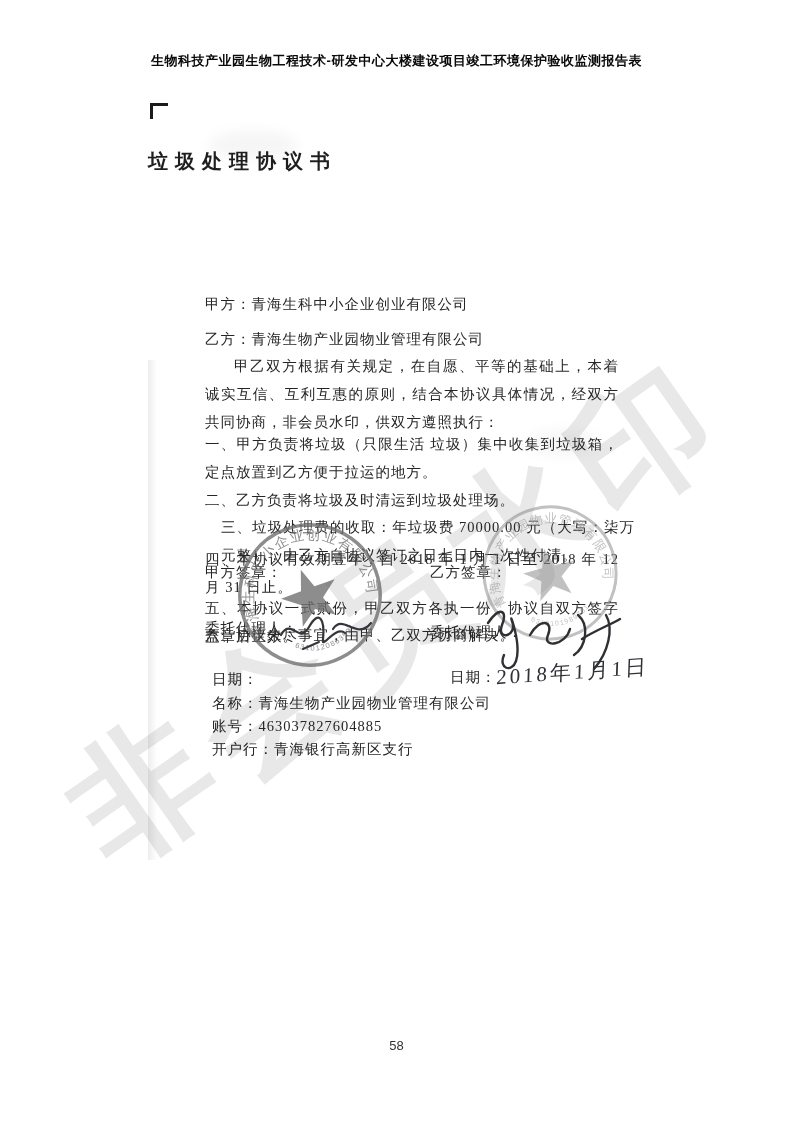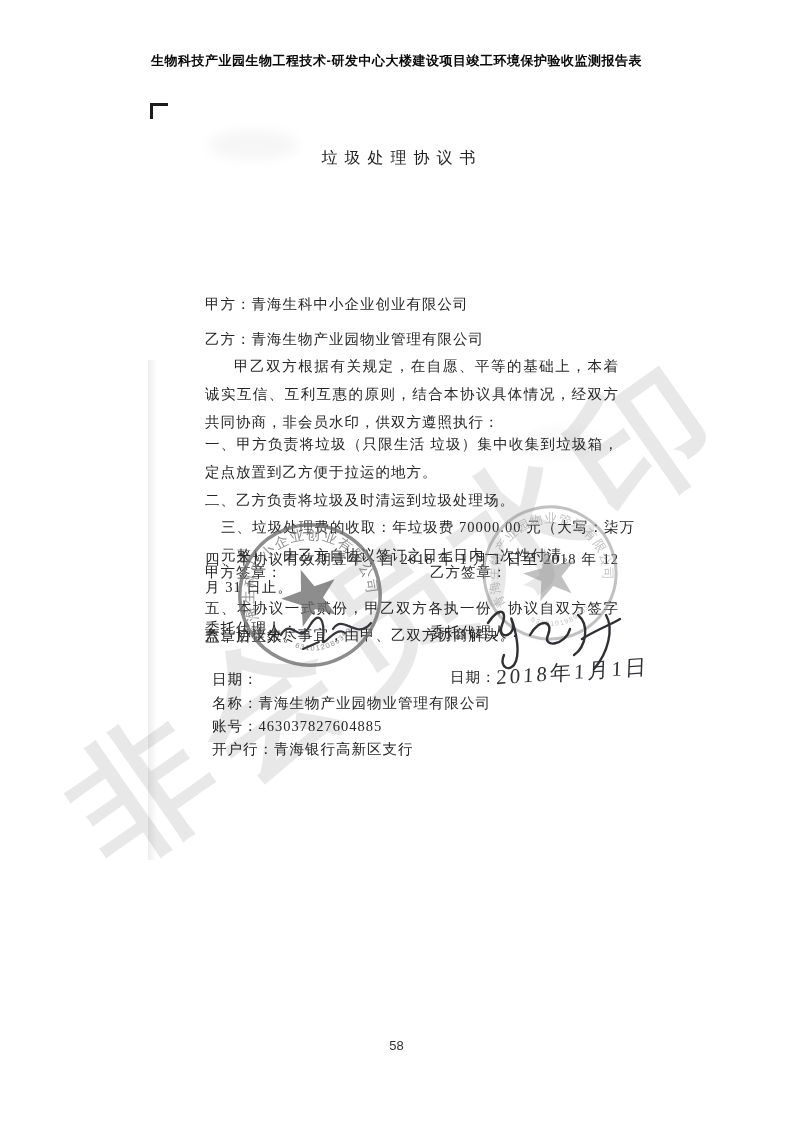--- a/index.html
+++ b/index.html
@@ -26,22 +26,22 @@
     background:linear-gradient(to right,rgba(0,0,0,0.07),rgba(0,0,0,0));
   }
   .smudge{position:absolute;background:rgba(0,0,0,0.035);border-radius:50%;filter:blur(6px);}
   .watermark{
     position:absolute;left:-140px;top:420px;width:780px;text-align:center;
     font-size:138px;font-weight:bold;letter-spacing:14px;white-space:nowrap;
     color:rgba(0,0,0,0.09);transform:rotate(-35deg);z-index:1;
     font-family:"Liberation Sans","DejaVu Sans",sans-serif;pointer-events:none;
   }
   .doc-title{
-    position:absolute;left:0;top:48px;width:508px;text-align:center;
-    font-size:16px;font-weight:normal;letter-spacing:7px;color:#1e1e1e;z-index:2;
+    position:absolute;left:0;top:48px;width:508px;text-align:left;
+    font-size:20px;font-weight:bold;letter-spacing:7px;color:#1e1e1e;z-index:2;
   }
   .t{position:absolute;font-size:14.5px;line-height:28px;color:#262626;z-index:2;letter-spacing:1px;}
   .para{width:414px;text-align:justify;}
   .indent{text-indent:2em;}
   .label{letter-spacing:1px;}
   .seal{position:absolute;z-index:3;pointer-events:none;}
   .seal svg{display:block;}
   .sig{position:absolute;z-index:4;pointer-events:none;}
   .handwriting{
     position:absolute;z-index:4;font-size:21px;color:#2e3136;

